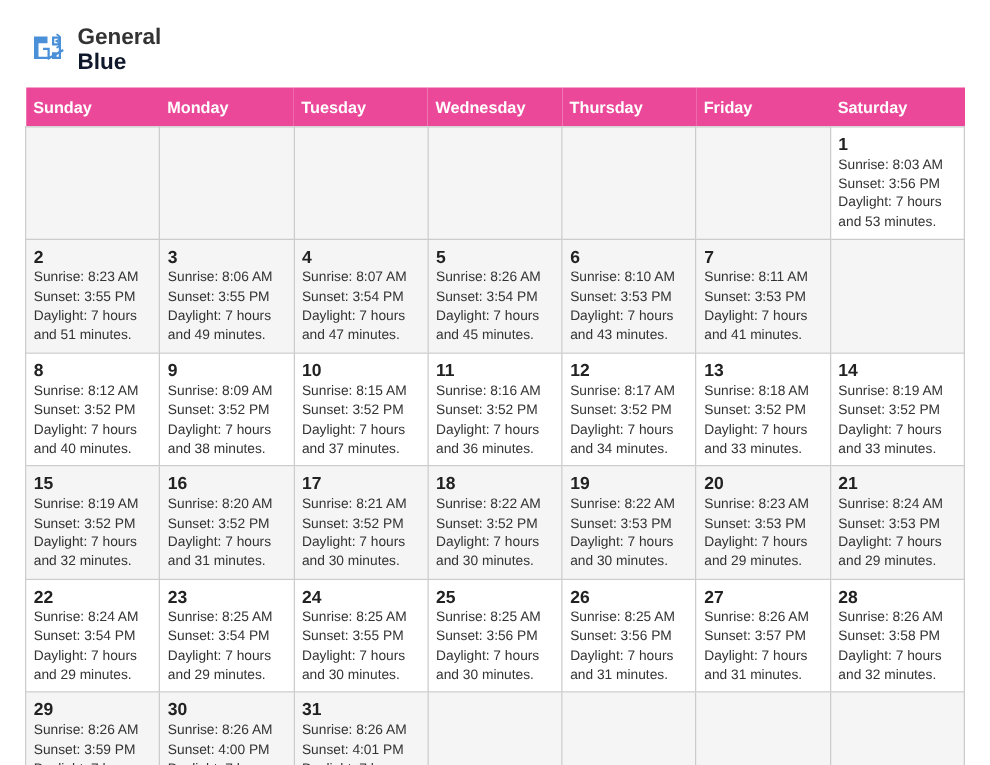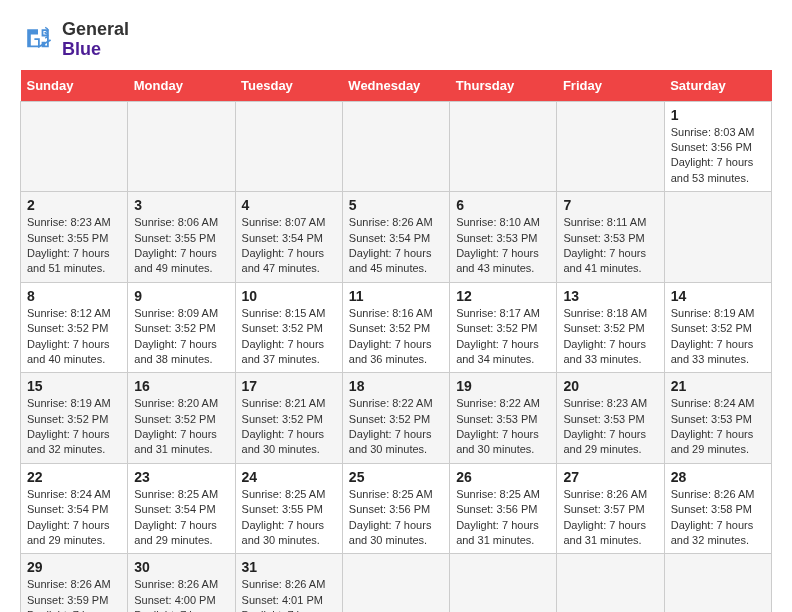--- a/index.html
+++ b/index.html
@@ -43,21 +43,21 @@
       font-size: 16px;
       color: #555;
       font-weight: normal;
     }
     table {
       width: 100%;
       border-collapse: collapse;
       font-size: 11px;
     }
     thead tr th {
-      background-color: #ef4444;
+      background-color: #ec4899;
       color: #fff;
       padding: 8px 6px;
       text-align: left;
       font-size: 13px;
       font-weight: bold;
     }
     tbody tr td {
       border: 1px solid #ccc;
       padding: 5px 6px;
       vertical-align: top;
@@ -92,21 +92,21 @@
       <rect width="40" height="40" fill="white"></rect>
 
       <path d="M8,8 L20,8 L20,14 L12,14 L12,26 L20,26 L20,20 L16,20 L16,18 L22,18 L22,28 L8,28 Z" fill="#4a90d9"></path>
       <path d="M24,8 L32,8 L32,28 L24,28 L24,22 L28,22 L28,26 L30,26 L30,10 L26,10 L26,14 L32,14 L32,16 L24,16 Z" fill="#4a90d9"></path>
       <path d="M20,28 L34,20" stroke="#4a90d9" stroke-width="2" fill="none"></path>
 
       <path d="M28,6 Q34,9 28,12 Q34,15 28,18" stroke="#4a90d9" stroke-width="1.5" fill="none"></path>
     </svg>
     <div class="logo-text">
       <div>General</div>
-      <div style="color:#4c1d95">Blue</div>
+      <div style="color:#0f172a">Blue</div>
     </div>
   </div>
 </div>
 
 <table>
   <thead>
     <tr>
     <th>Sunday</th>
         <th>Monday</th>
         <th>Tuesday</th>

